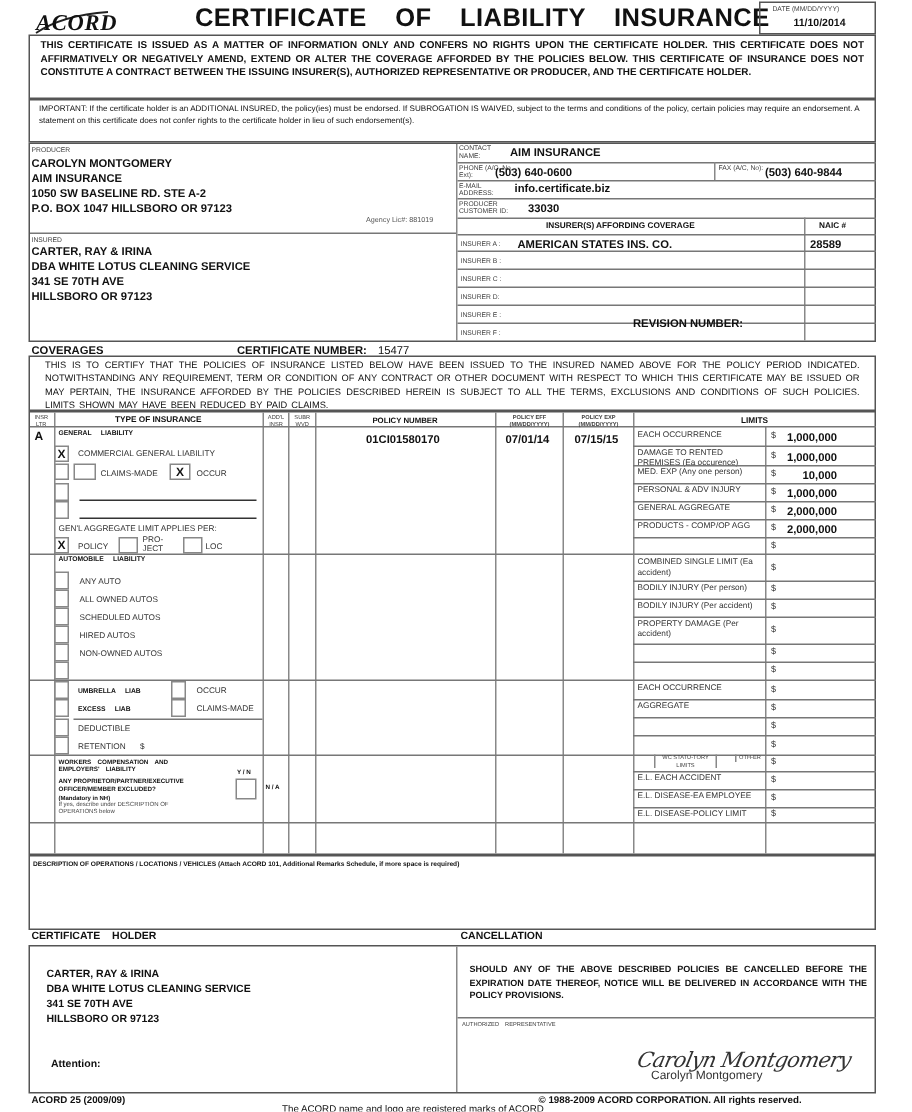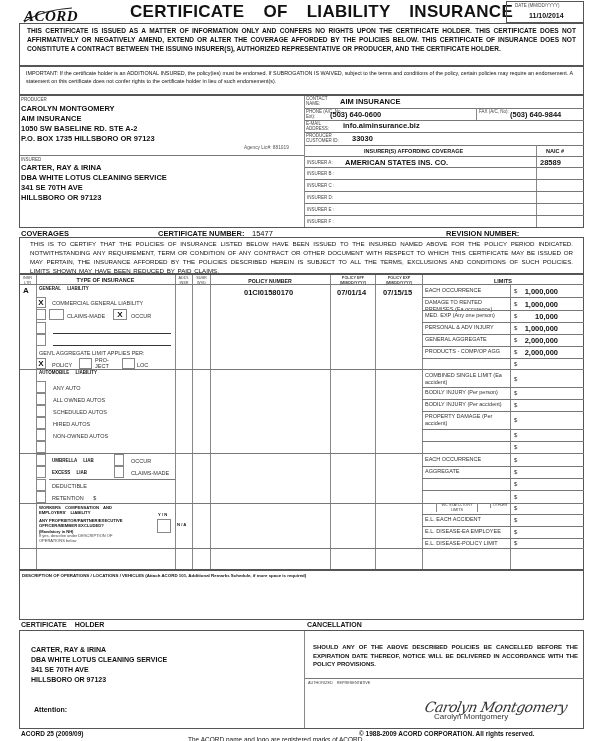--- a/index.html
+++ b/index.html
@@ -42,21 +42,21 @@
 
 <div class="abs b" style="left:19px;top:95px;width:565px;height:133px;"></div>
 <div class="vline" style="left:304px;top:96px;height:131px;"></div>
 <div class="hline" style="left:20px;top:155px;width:284px;"></div>
 
 <div class="abs tiny" style="left:21px;top:97px;">PRODUCER</div>
 <div class="abs val" style="left:21px;top:104px;line-height:10px;">
   <div>CAROLYN MONTGOMERY</div>
   <div>AIM INSURANCE</div>
   <div>1050 SW BASELINE RD. STE A-2</div>
-  <div>P.O. BOX 1735  HILLSBORO  OR  97123</div>
+  <div>P.O. BOX 1047  HILLSBORO  OR  97123</div>
 </div>
 <div class="abs" style="left:244px;top:145px;font-size:4.8px;color:#555;">Agency Lic#: 881019</div>
 
 <div class="abs tiny" style="left:21px;top:157px;">INSURED</div>
 <div class="abs val" style="left:21px;top:163px;line-height:10px;">
   <div>CARTER, RAY &amp; IRINA</div>
   <div>DBA WHITE LOTUS CLEANING SERVICE</div>
   <div>341 SE 70TH AVE</div>
   <div>HILLSBORO  OR  97123</div>
 </div>
@@ -64,21 +64,21 @@
 <div class="abs tiny" style="left:306px;top:96px;width:28px;">CONTACT NAME:</div>
 <div class="abs val" style="left:340px;top:97px;">AIM INSURANCE</div>
 <div class="hline" style="left:305px;top:108px;width:279px;"></div>
 <div class="abs tiny" style="left:306px;top:109px;width:36px;">PHONE (A/C, No, Ext):</div>
 <div class="abs val" style="left:330px;top:110px;">(503) 640-0600</div>
 <div class="vline" style="left:476px;top:108px;height:12px;"></div>
 <div class="abs tiny" style="left:479px;top:109px;width:30px;">FAX (A/C, No):</div>
 <div class="abs val" style="left:510px;top:110px;">(503) 640-9844</div>
 <div class="hline" style="left:305px;top:120px;width:279px;"></div>
 <div class="abs tiny" style="left:306px;top:121px;width:30px;">E-MAIL ADDRESS:</div>
-<div class="abs val" style="left:343px;top:121px;">info.aiminsurance.biz</div>
+<div class="abs val" style="left:343px;top:121px;">info.certificate.biz</div>
 <div class="hline" style="left:305px;top:132px;width:279px;"></div>
 <div class="abs tiny" style="left:306px;top:133px;width:36px;">PRODUCER CUSTOMER ID:</div>
 <div class="abs val" style="left:352px;top:134px;">33030</div>
 <div class="hline" style="left:305px;top:145px;width:279px;"></div>
 
 <div class="abs bold" style="left:364px;top:148px;font-size:5.5px;">INSURER(S) AFFORDING COVERAGE</div>
 <div class="abs bold" style="left:546px;top:148px;font-size:5.5px;">NAIC #</div>
 <div class="vline" style="left:536px;top:145px;height:82px;"></div>
 <div id="insurer-rows">
     <div class="hline" style="left:305px;top:156px;width:279px;"></div>
@@ -103,21 +103,21 @@
     <div class="abs val" style="left:540px;top:205px;"></div>
     <div class="hline" style="left:305px;top:215px;width:279px;"></div>
     <div class="abs tiny" style="left:307px;top:219px;">INSURER F :</div>
     <div class="abs val" style="left:345px;top:217px;"></div>
     <div class="abs val" style="left:540px;top:217px;"></div>
   </div>
 
 <div class="abs bold" style="left:21px;top:229px;font-size:7.5px;">COVERAGES</div>
 <div class="abs bold" style="left:158px;top:229px;font-size:7.5px;">CERTIFICATE NUMBER:</div>
 <div class="abs" style="left:252px;top:229px;font-size:7.5px;">15477</div>
-<div class="abs bold" style="left:422px;top:229px;font-size:7.5px;margin-left:24px;">REVISION NUMBER:</div>
+<div class="abs bold" style="left:422px;top:211px;font-size:7.5px;">REVISION NUMBER:</div>
 <div class="abs" style="left:500px;top:229px;font-size:7.5px;"></div>
 
 <div class="abs b" style="left:19px;top:237px;width:565px;height:37px;padding:1px 10px;font-size:6.2px;line-height:9px;text-align:justify;word-spacing:1px;">
   <span>THIS IS TO CERTIFY THAT THE POLICIES OF INSURANCE LISTED BELOW HAVE BEEN ISSUED TO THE INSURED NAMED ABOVE FOR THE POLICY PERIOD INDICATED. NOTWITHSTANDING ANY REQUIREMENT, TERM OR CONDITION OF ANY CONTRACT OR OTHER DOCUMENT WITH RESPECT TO WHICH THIS CERTIFICATE MAY BE ISSUED OR MAY PERTAIN, THE INSURANCE AFFORDED BY THE POLICIES DESCRIBED HEREIN IS SUBJECT TO ALL THE TERMS, EXCLUSIONS AND CONDITIONS OF SUCH POLICIES. LIMITS SHOWN MAY HAVE BEEN REDUCED BY PAID CLAIMS.</span>
 </div>
 
 <div class="abs b" style="left:19px;top:274px;width:565px;height:296px;"></div>
 
 <div class="vline" style="left:36px;top:275px;height:294px;"></div>
 <div class="vline" style="left:175px;top:275px;height:294px;"></div>

